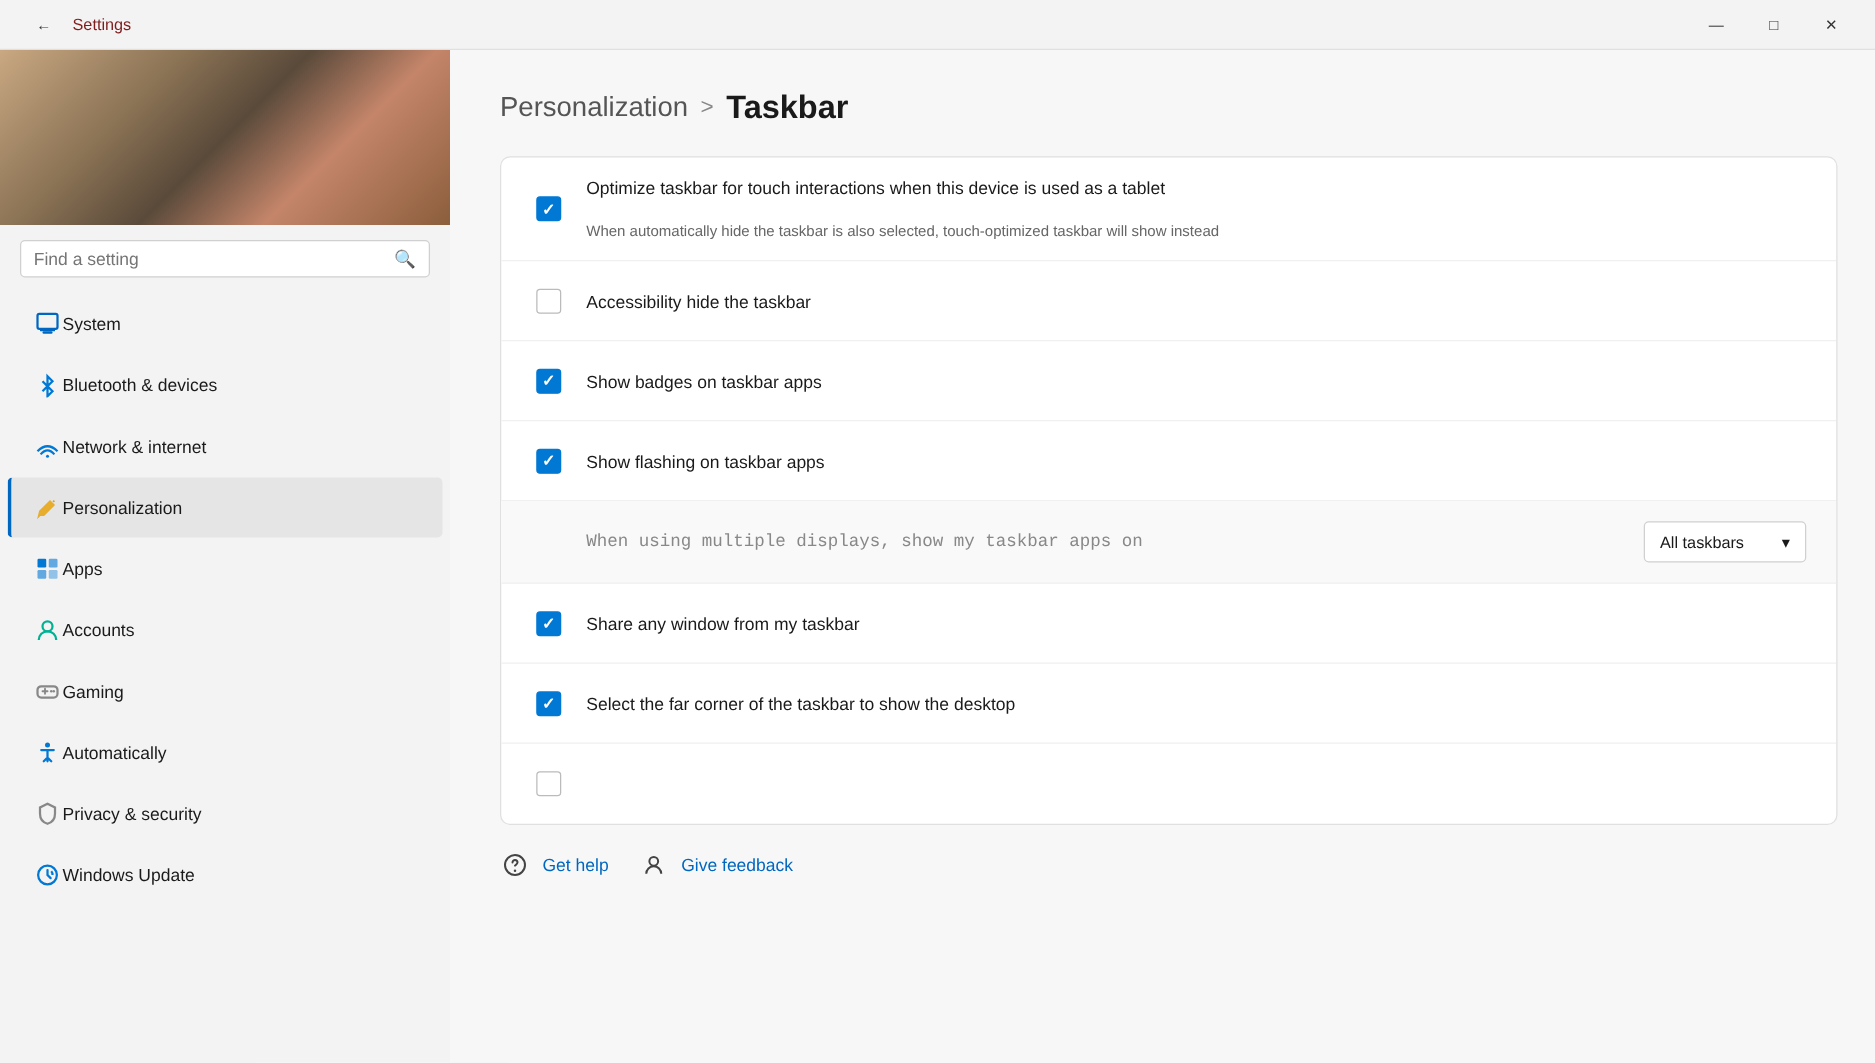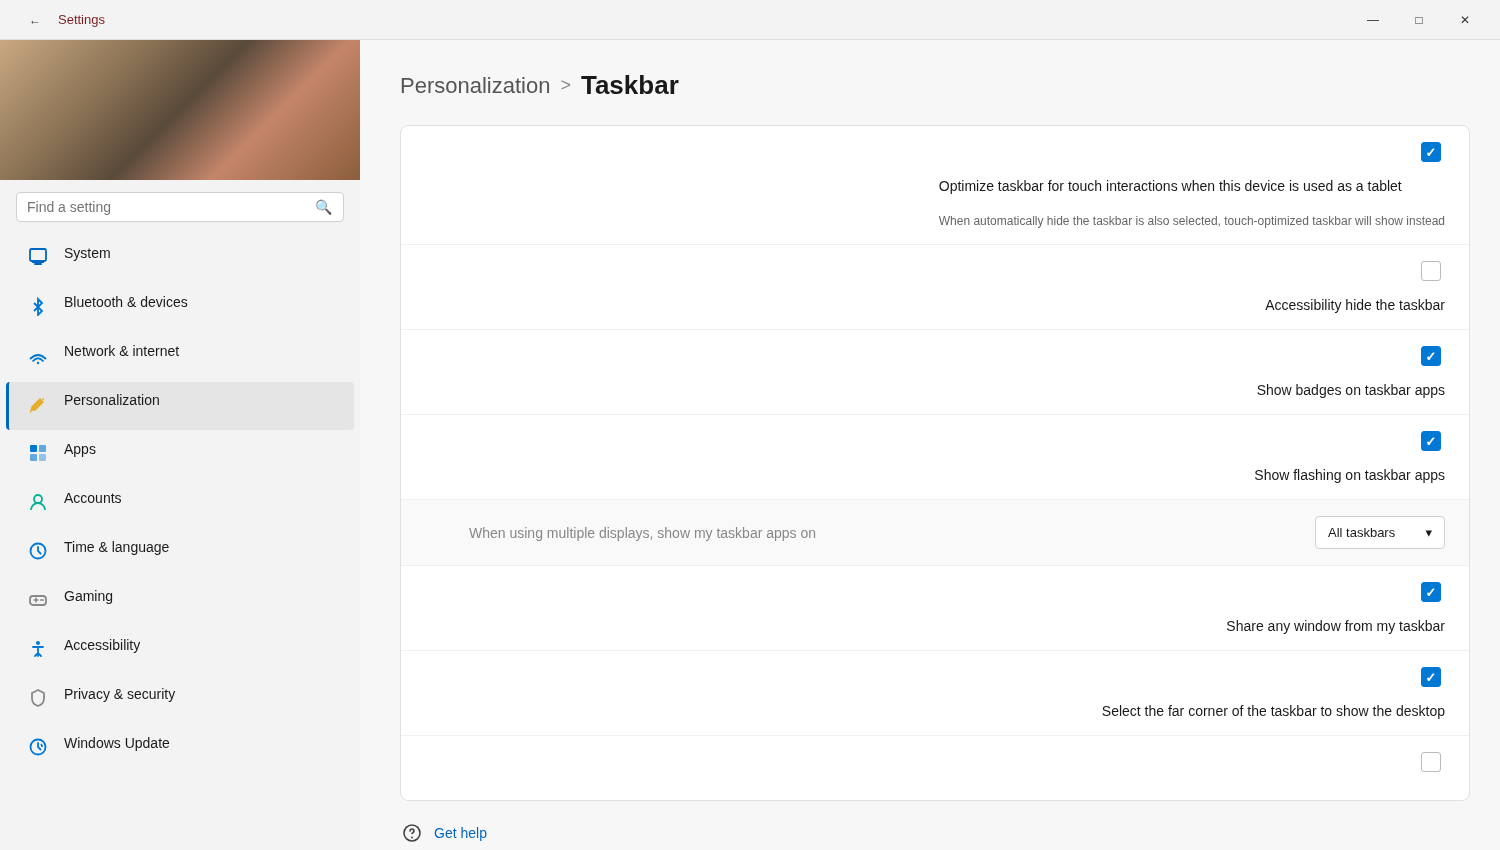--- a/index.html
+++ b/index.html
@@ -90,26 +90,25 @@
       background: transparent;
       flex: 1;
     }
     .search-icon {
       color: #555;
       font-size: 14px;
     }
 
     .nav-item {
       display: flex;
-      align-items: flex-start;
+      align-items: center;
       padding: 10px 20px;
       cursor: pointer;
       border-radius: 4px;
       margin: 1px 6px;
-      gap: 14px;
       min-height: 48px;
     }
     .nav-item.active {
       background: #e5e5e5;
       border-left: 3px solid #0067c0;
       padding-left: 17px;
     }
     .nav-item .nav-icon {
       width: 24px;
       height: 24px;
@@ -156,26 +155,25 @@
     .settings-card {
       background: white;
       border-radius: 8px;
       border: 1px solid #e0e0e0;
       overflow: hidden;
       margin-bottom: 16px;
     }
 
     .setting-row {
       display: flex;
-      align-items: flex-end;
+      align-items: center;
       padding: 16px 24px;
       border-bottom: 1px solid #f0f0f0;
       gap: 16px;
       min-height: 64px;
-      flex-direction: column;
     }
     .setting-row:last-child { border-bottom: none; }
     .setting-row.disabled { opacity: 0.5; }
 
     .setting-row .checkbox-area {
       flex-shrink: 0;
       display: flex;
       align-items: center;
       justify-content: center;
       width: 28px;
@@ -207,20 +205,21 @@
     .setting-label { font-size: 14px; color: #1a1a1a; }
     .setting-sublabel { font-size: 12px; color: #666; margin-top: 20px; }
 
     .setting-row.multi-display {
       background: #f9f9f9;
       flex-direction: row;
       align-items: center;
     }
     .setting-row.multi-display .setting-label {
       color: #888;
+      font-family: Liberation Mono, monospace;
     }
 
     .dropdown {
       display: flex;
       align-items: center;
       gap: 8px;
       border: 1px solid #d0d0d0;
       border-radius: 4px;
       padding: 8px 12px;
       background: white;
@@ -228,22 +227,21 @@
       font-size: 13px;
       color: #1a1a1a;
       min-width: 130px;
       justify-content: space-between;
     }
 
     
     .footer-links {
       margin-top: 20px;
       display: flex;
-      flex-direction: column;
-      gap: 12px;
+      gap: 24px;
     }
     .footer-link {
       display: flex;
       align-items: center;
       gap: 10px;
       color: #0067c0;
       font-size: 14px;
       cursor: pointer;
       text-decoration: none;
     }
@@ -339,45 +337,36 @@
             <svg width="20" height="20" viewBox="0 0 20 20" fill="none">
               <circle cx="10" cy="7" r="4" stroke="#00b294" stroke-width="1.8"></circle>
               <path d="M3 18c0-3.866 3.134-7 7-7s7 3.134 7 7" stroke="#00b294" stroke-width="1.8"></path>
             </svg>
           </div>
           <span class="nav-label">Accounts</span>
         </div>
         <div class="nav-item">
           <div class="nav-icon">
             <svg width="20" height="20" viewBox="0 0 20 20" fill="none">
-              <circle cx="10" cy="10" r="7.5" stroke="#0078d4" stroke-width="1.8"></circle>
-              <path d="M10 6v4l2.5 2.5" stroke="#0078d4" stroke-width="1.8" stroke-linecap="round"></path>
-            </svg>
-          </div>
-          <span class="nav-label">Time &amp; language</span>
-        </div>
-        <div class="nav-item">
-          <div class="nav-icon">
-            <svg width="20" height="20" viewBox="0 0 20 20" fill="none">
               <rect x="2" y="6" width="16" height="9" rx="3" stroke="#888" stroke-width="1.8"></rect>
               <path d="M6 10h4M8 8v4" stroke="#888" stroke-width="1.5" stroke-linecap="round"></path>
               <circle cx="13" cy="10" r="1" fill="#888"></circle>
               <circle cx="15" cy="10" r="1" fill="#888"></circle>
             </svg>
           </div>
           <span class="nav-label">Gaming</span>
         </div>
         <div class="nav-item">
           <div class="nav-icon">
             <svg width="20" height="20" viewBox="0 0 20 20" fill="none">
               <circle cx="10" cy="4" r="2" fill="#0078d4"></circle>
               <path d="M5 8h10M10 8v9M7 17l3-3 3 3" stroke="#0078d4" stroke-width="1.8" stroke-linecap="round"></path>
             </svg>
           </div>
-          <span class="nav-label">Accessibility</span>
+          <span class="nav-label">Automatically</span>
         </div>
         <div class="nav-item">
           <div class="nav-icon">
             <svg width="20" height="20" viewBox="0 0 20 20" fill="none">
               <path d="M10 2L4 5v5c0 4 2.5 7 6 8 3.5-1 6-4 6-8V5L10 2z" stroke="#888" stroke-width="1.8"></path>
             </svg>
           </div>
           <span class="nav-label">Privacy &amp; security</span>
         </div>
         <div class="nav-item">

